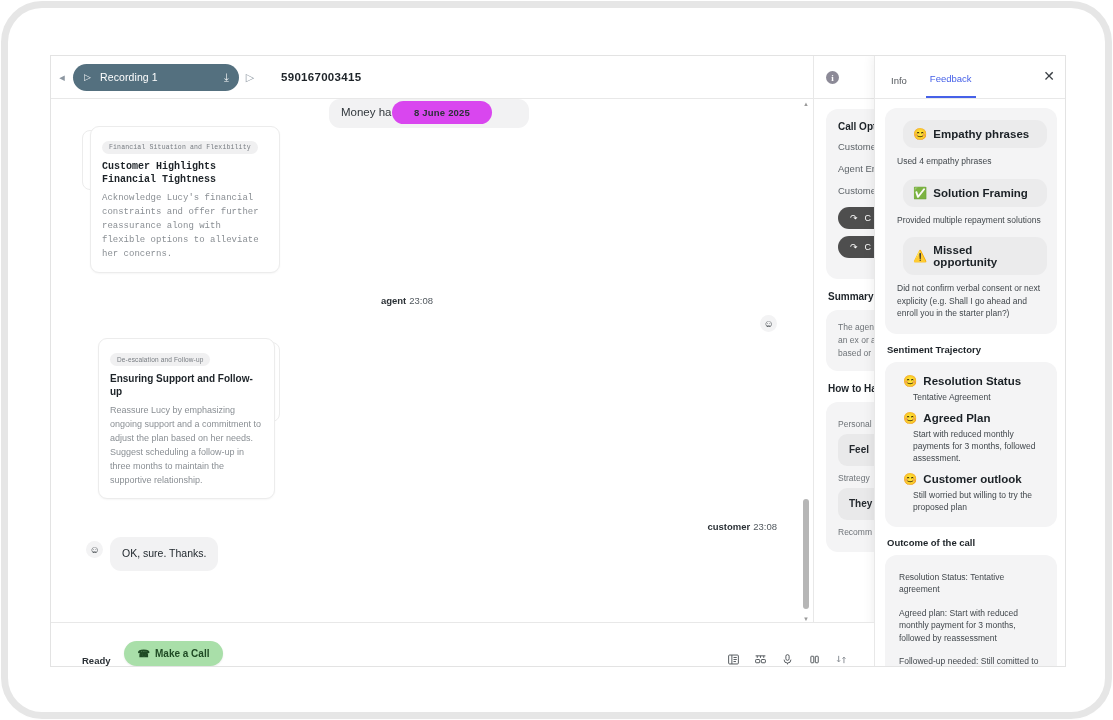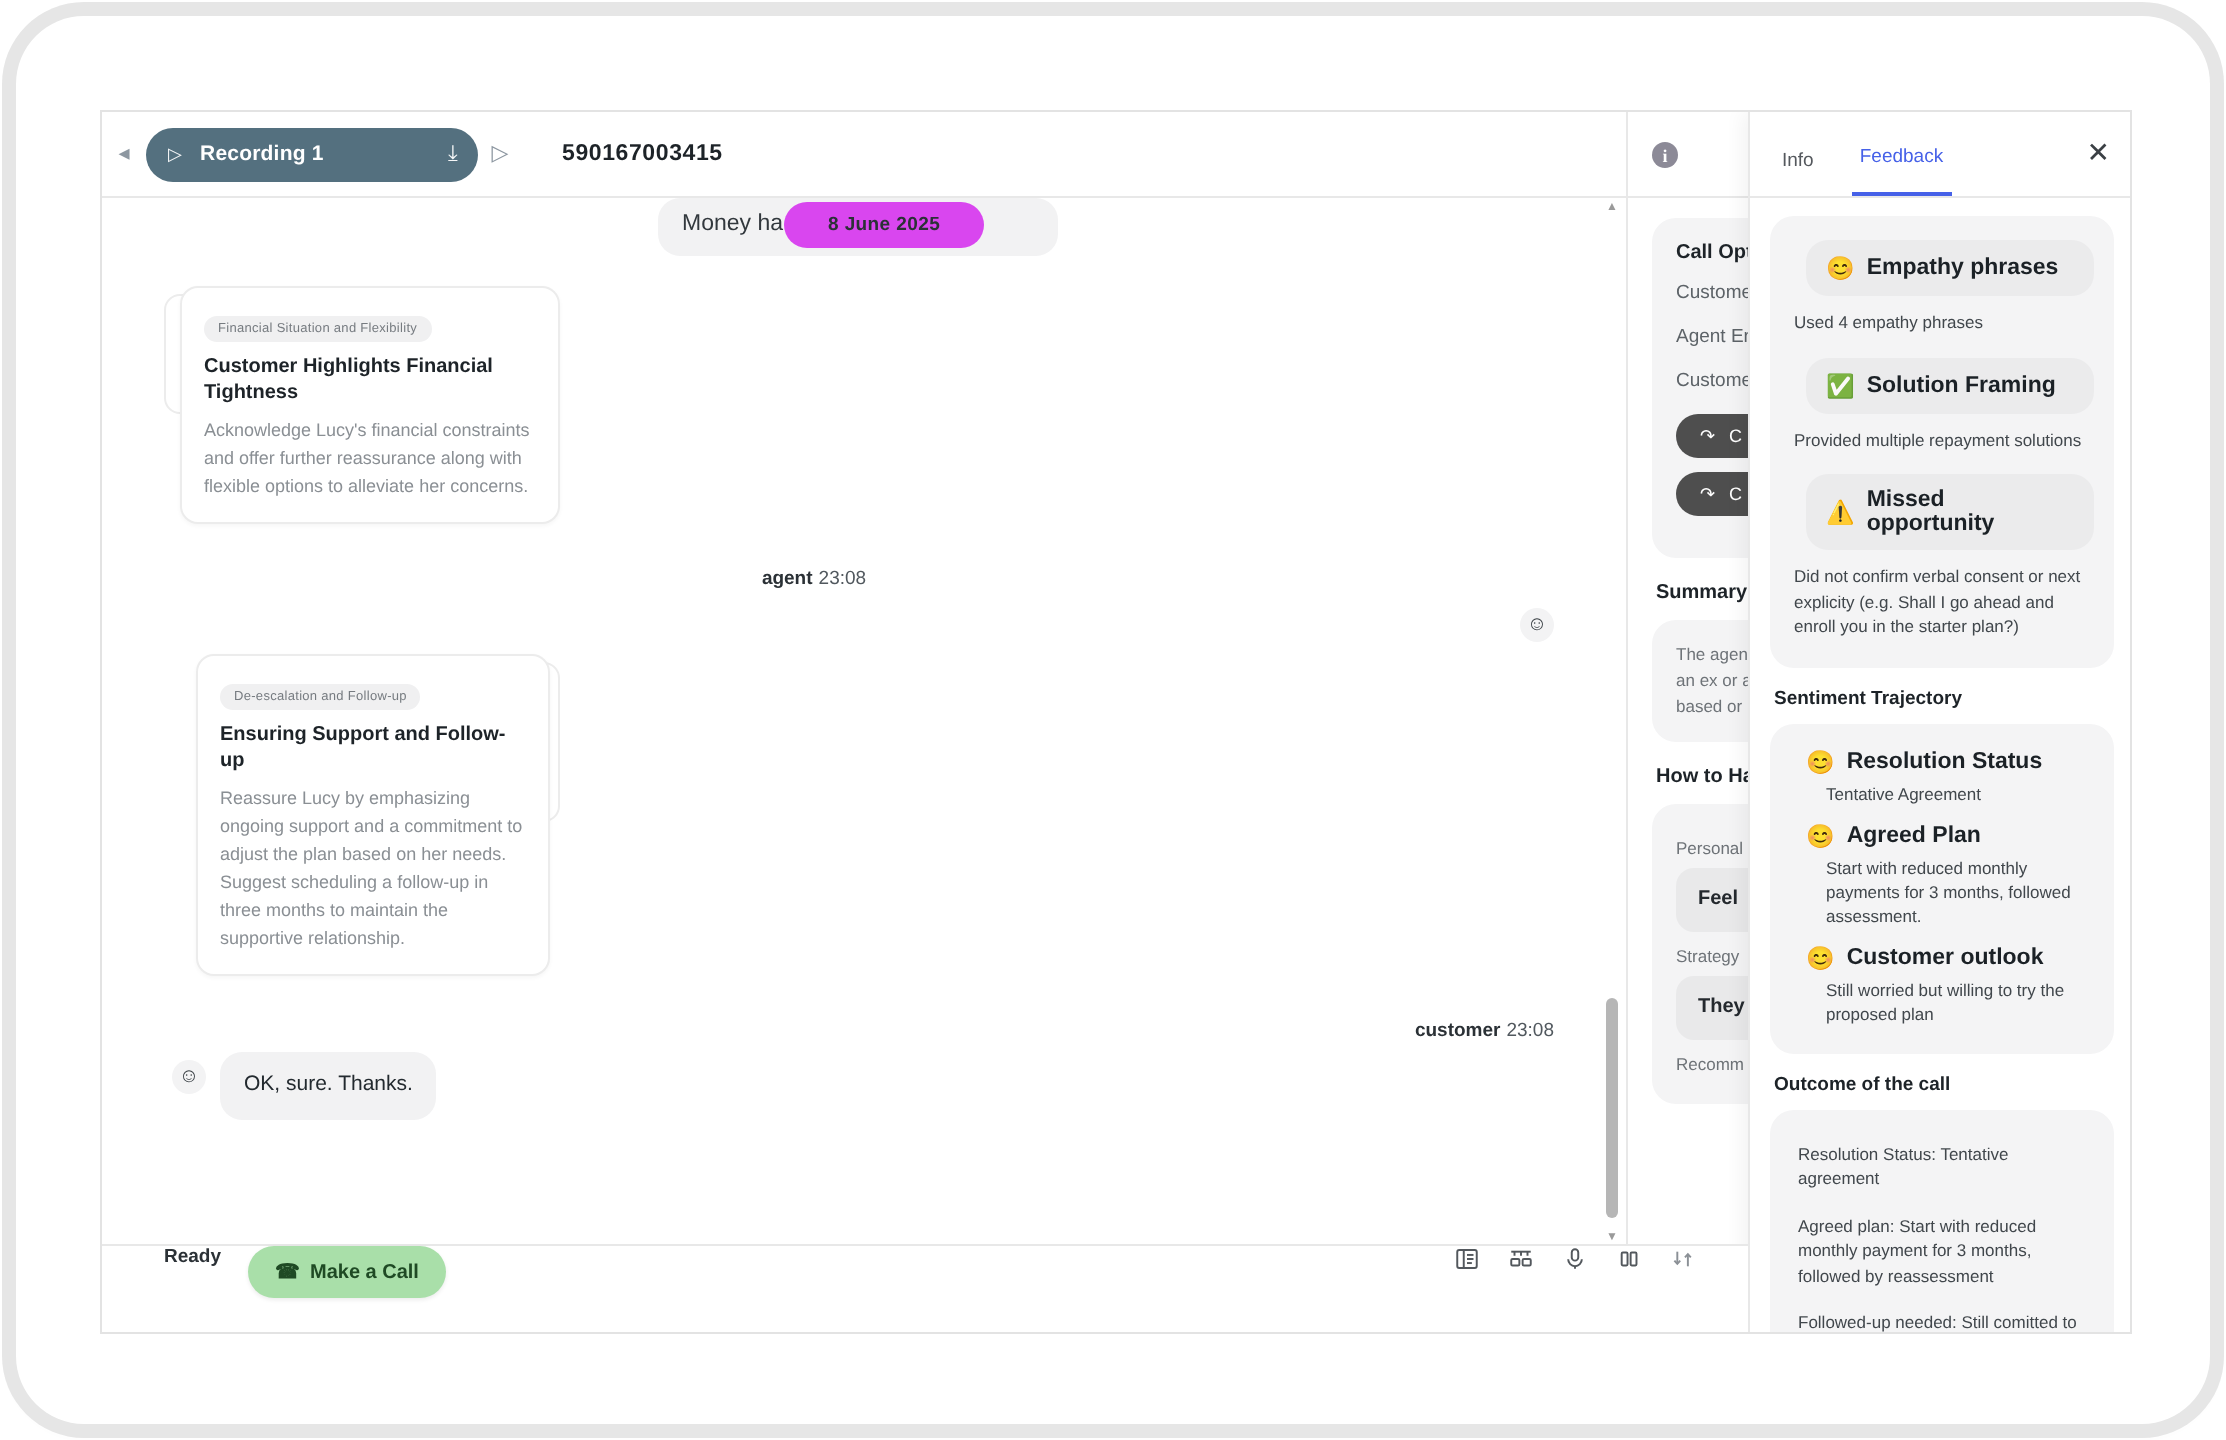--- a/index.html
+++ b/index.html
@@ -44,21 +44,21 @@
   #recording-pill {
     height: 27px; min-width: 166px;
     background: #54707f; color: #fff;
     border-radius: 14px;
     display: flex; align-items: center;
     padding: 0 10px 0 11px; gap: 9px;
     font-size: 10.5px; letter-spacing: .1px;
     cursor: pointer;
   }
   #recording-pill .play-ico { font-size: 9px; opacity: .95; }
-  #recording-pill .rec-label { flex: 1; font-weight: bold; }
+  #recording-pill .rec-label { flex: 1; }
   #recording-pill .dl-ico { font-size: 11px; opacity: .95; }
   #call-id {
     margin-left: 20px;
     font-size: 11.5px; font-weight: bold; color: #1d2328;
     letter-spacing: .3px;
   }
   #info-icon-wrap {
     position: absolute; left: 775px; top: 0; height: 43px;
     display: flex; align-items: center;
   }
@@ -277,21 +277,21 @@
     font-size: 8.5px; color: #41474c; line-height: 12.5px;
     margin: 0 4px 11px 4px;
   }
 
   
   #bottombar {
     position: absolute; left: 0; bottom: 0;
     width: 823px; height: 44px;
     background: #fff;
     border-top: 1px solid #e8e8e8;
-    display: flex; align-items: flex-start;
+    display: flex; align-items: flex-end;
   }
   #ready-label {
     font-size: 9.5px; font-weight: bold; color: #2b3136;
     margin-left: 31px;
   }
   #call-btn {
     display: flex; align-items: center; gap: 5px;
     background: #a9dfa9; color: #1f4a24;
     font-size: 10px; font-weight: bold;
     border-radius: 13px; padding: 7px 14px;
@@ -328,21 +328,21 @@
     </div>
 
     <div id="chat-col">
       <div id="chat-scrollport">
 
         <div class="date-row">
           <div id="partial-bubble">Money ha</div>
           <div id="date-chip">8 June 2025</div>
         </div>
 
-        <div class="insight-wrap" style="margin-top:18px; margin-left:17px; width:190px;">
+        <div class="insight-wrap" style="margin-top:1px; margin-left:17px; width:190px;font-family:Liberation Mono, monospace;">
           <div class="insight-stub" style="left:-8px;"></div>
           <div class="insight-card" style="width:190px;">
             <span class="tag-chip">Financial Situation and Flexibility</span>
             <div class="insight-title">Customer Highlights Financial Tightness</div>
             <div class="insight-body">Acknowledge Lucy's financial constraints and offer further reassurance along with flexible options to alleviate her concerns.</div>
           </div>
         </div>
 
         <div style="margin-top:22px;">
           <div class="msg-meta meta-right">

